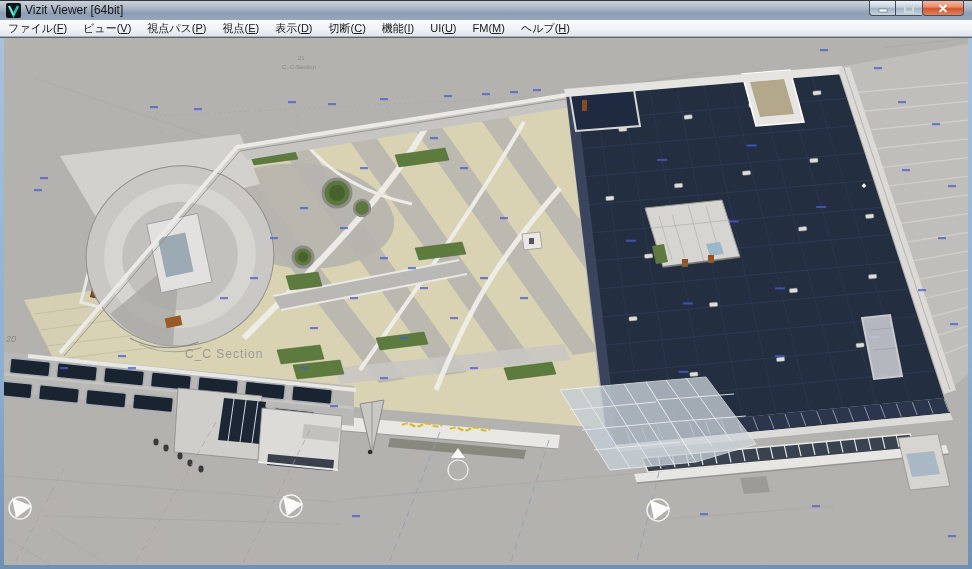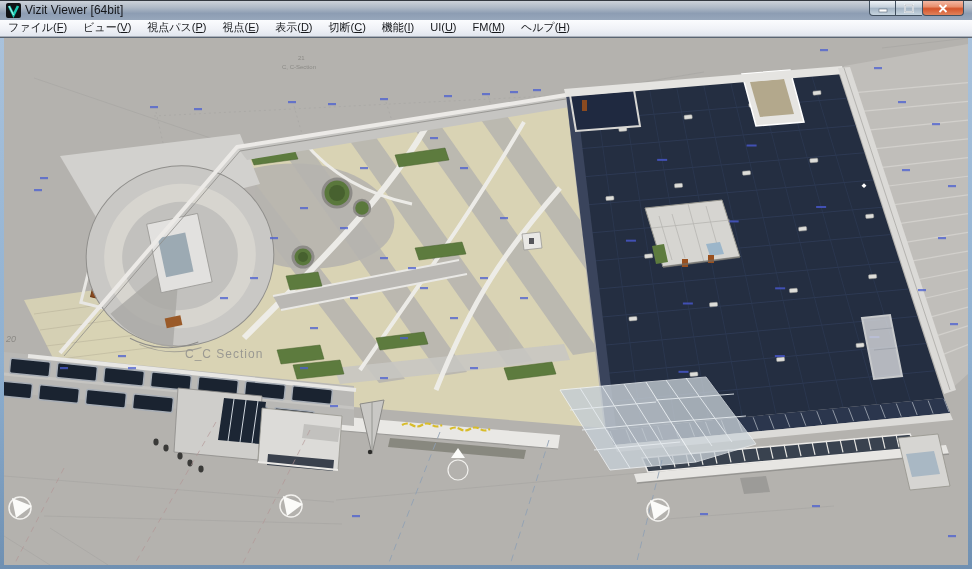--- a/index.html
+++ b/index.html
@@ -27,21 +27,21 @@
   }
   .win-btn.min{width:27px;border-radius:0 0 0 4px;}
   .win-btn.max{width:26px;border-radius:0;border-left:none;border-right:none;}
   .win-btn.close{
     width:42px;border-radius:0 0 4px 4px;
     background:linear-gradient(#f4b8a4 0%,#e8906f 40%,#d4552c 55%,#e0825b 100%);
   }
   .win-btn svg{display:block;}
   
   .menubar{
-    height:17px;display:flex;align-items:flex-end;
+    height:17px;display:flex;align-items:center;
     background:linear-gradient(#fbfcfe 0%,#f0f2f7 55%,#e1e6ee 100%);
     border-bottom:1px solid #aab0ba;
     font-size:11px;color:#15171a;
   }
   .menu-item{padding:1px 8px;white-space:nowrap;line-height:15px;}
   
   .frame{
     height:532px;
     border-top:1px solid #5a6572;
     padding:0 4px 4px 4px;

